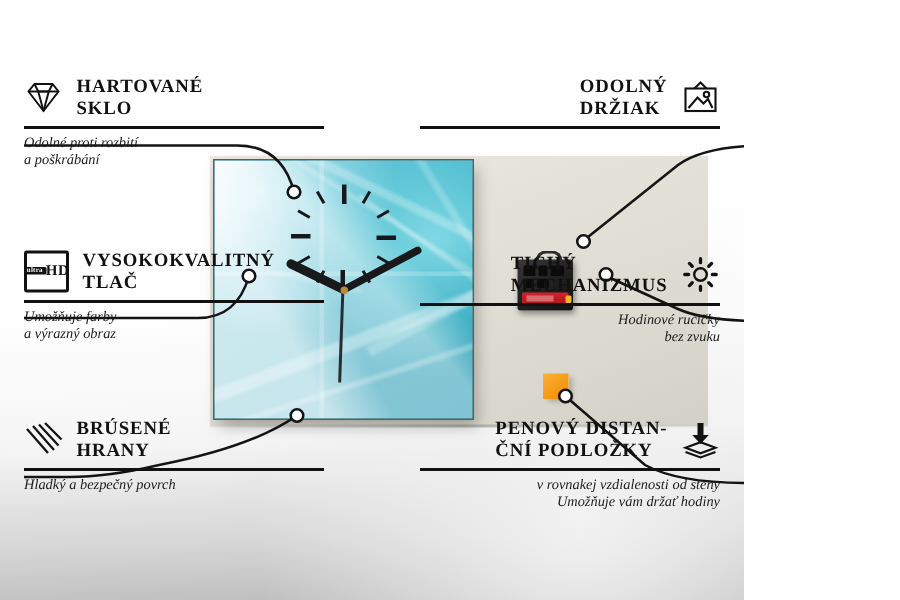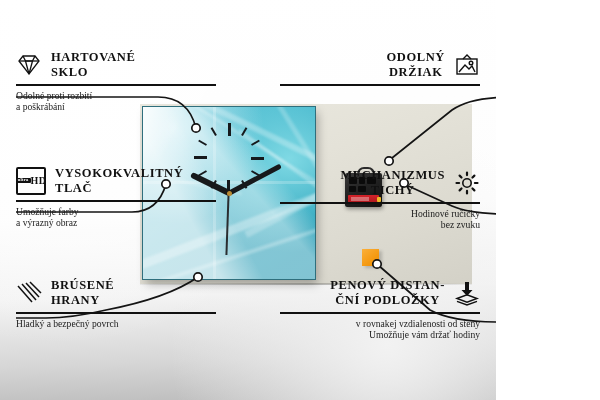--- a/index.html
+++ b/index.html
@@ -99,24 +99,24 @@
   
   .feat{position:absolute;width:200px;}
   .feat .row{display:flex;align-items:center;gap:9px;}
   .feat.left .row{justify-content:flex-start;}
   .feat.right .row{justify-content:flex-end;}
   .feat .ttl{
     font-family:"Liberation Serif", serif;font-weight:bold;
     font-size:12.5px;line-height:14.5px;letter-spacing:.6px;color:#111;
     text-transform:uppercase;
   }
-  .feat.right .ttl{text-align:center;}
+  .feat.right .ttl{text-align:left;}
   .feat .rule{height:1.6px;background:#111;margin:5px 0 4px;}
   .feat .desc{
-    font-family:"Liberation Serif", serif;font-size:9.6px;line-height:11.6px;color:#1b1b1b;
+    font-family:"Liberation Serif", serif;font-size:9.6px;line-height:11.6px;color:#1b1b1b;font-style:italic;
   }
   .feat.right .desc{text-align:right;}
   .ico{flex:0 0 auto;width:26px;height:26px;display:block;}
   .ico svg{display:block;width:26px;height:26px;}
 
   .hdbox{
     flex:0 0 auto;width:26px;height:24px;border:2px solid #111;border-radius:2px;
     display:flex;flex-direction:row;align-items:center;justify-content:center;line-height:1;
   }
   .hdbox .u{font-size:4.6px;font-weight:bold;letter-spacing:.2px;color:#111;
@@ -313,22 +313,22 @@
             </g>
           </svg>
       </span>
     </div>
     <div class="rule"></div>
   </div>
 
   <div class="feat right" id="f-mech">
     <div class="row">
       <div class="ttl">
+        <div>TICHÝ</div>
         <div>MECHANIZMUS</div>
-        <div>TICHÝ</div>
       </div>
       <span class="ico">
         <svg viewBox="0 0 26 26">
             <g fill="none" stroke="#111" stroke-width="1.6">
           <circle cx="13" cy="13" r="4.2"></circle>
           <path d="M13 2.5 v2.6 M13 20.9 v2.6 M2.5 13 h2.6 M20.9 13 h2.6
                    M5.6 5.6 l1.9 1.9 M18.5 18.5 l1.9 1.9
                    M20.4 5.6 l-1.9 1.9 M7.5 18.5 l-1.9 1.9" stroke-linecap="round" stroke-width="2.2"></path>
             </g>
           </svg>

